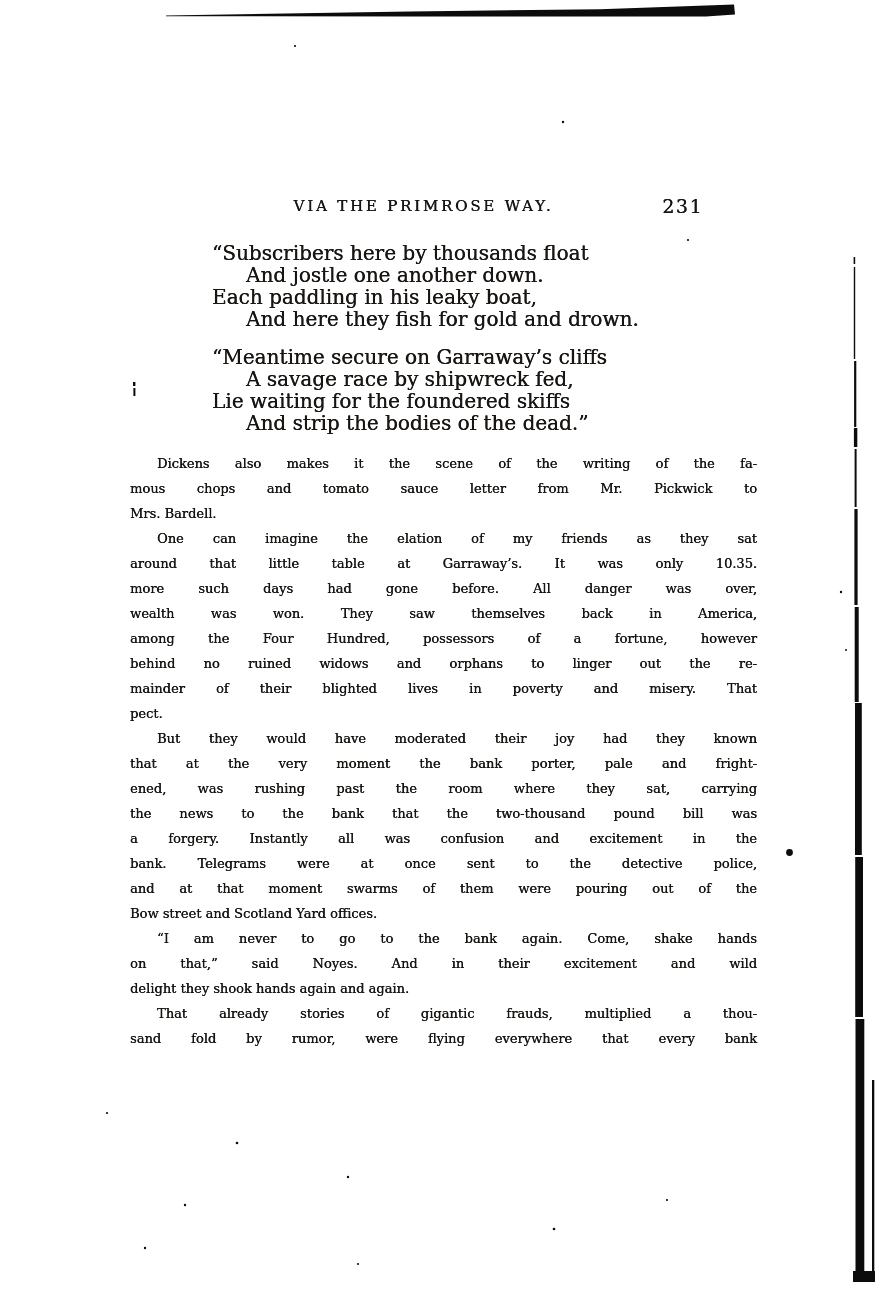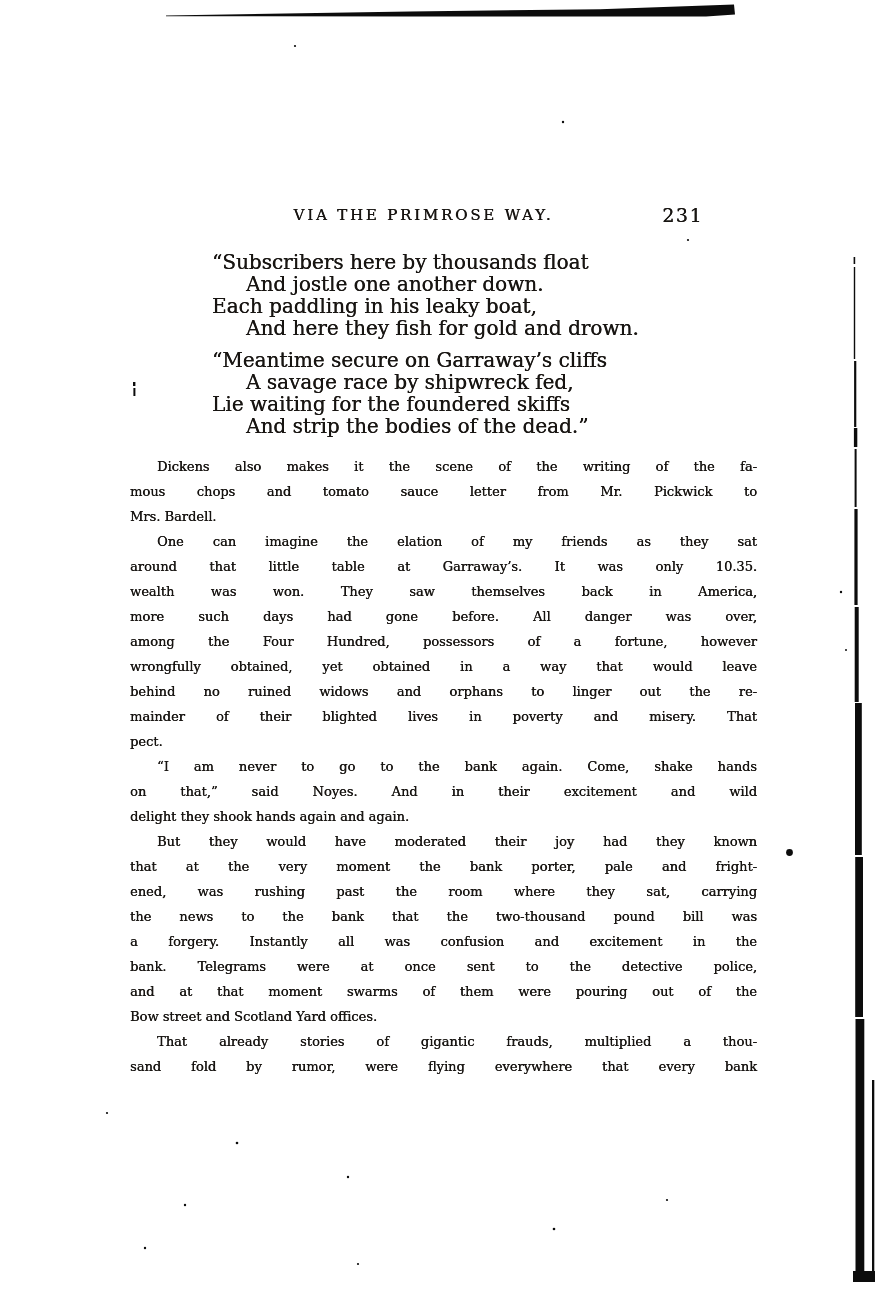--- a/index.html
+++ b/index.html
@@ -18,21 +18,21 @@
   }
   .artifacts {
     position: absolute;
     left: 0;
     top: 0;
     pointer-events: none;
   }
   .content {
     position: absolute;
     left: 130px;
-    top: 205px;
+    top: 196px;
     width: 627px;
     text-shadow: 0.3px 0 0 currentColor;
   }
   .hdr {
     position: relative;
     height: 20px;
     font-size: 15px;
     line-height: 20px;
   }
   .hdr-title {
@@ -51,21 +51,21 @@
   }
   .poem {
     margin-top: 26px;
     font-size: 20px;
     line-height: 22px;
   }
   .stanza {
     padding-left: 82px;
   }
   .stanza + .stanza {
-    margin-top: 10px;
+    margin-top: 16px;
   }
   .stanza .tline {
     text-align: left;
     white-space: nowrap;
   }
   .stanza .tline.poem-indent {
     padding-left: 34px;
   }
   .body-text {
     margin-top: 17px;
@@ -152,43 +152,42 @@
 
     <div class="body-text">
       <div class="para">
           <div class="tline first">Dickens also makes it the scene of the writing of the fa-</div>
           <div class="tline">mous chops and tomato sauce letter from Mr. Pickwick to</div>
           <div class="tline last">Mrs. Bardell.</div>
         </div>
       <div class="para">
           <div class="tline first">One can imagine the elation of my friends as they sat</div>
           <div class="tline">around that little table at Garraway’s. It was only 10.35.</div>
+          <div class="tline">more such days had gone before. All danger was over,</div>
           <div class="tline">wealth was won. They saw themselves back in America,</div>
-          <div class="tline">more such days had gone before. All danger was over,</div>
           <div class="tline">among the Four Hundred, possessors of a fortune, however</div>
-          <div class="tline">wrongfully obtained, yet obtained in a way that would leave</div>
           <div class="tline">behind no ruined widows and orphans to linger out the re-</div>
           <div class="tline">mainder of their blighted lives in poverty and misery. That</div>
           <div class="tline last">pect.</div>
-        </div>
-      <div class="para">
-          <div class="tline first">“I am never to go to the bank again. Come, shake hands</div>
-          <div class="tline">on that,” said Noyes. And in their excitement and wild</div>
-          <div class="tline last">delight they shook hands again and again.</div>
         </div>
       <div class="para">
           <div class="tline first">But they would have moderated their joy had they known</div>
           <div class="tline">that at the very moment the bank porter, pale and fright-</div>
           <div class="tline">ened, was rushing past the room where they sat, carrying</div>
           <div class="tline">the news to the bank that the two-thousand pound bill was</div>
           <div class="tline">a forgery. Instantly all was confusion and excitement in the</div>
           <div class="tline">bank. Telegrams were at once sent to the detective police,</div>
           <div class="tline">and at that moment swarms of them were pouring out of the</div>
           <div class="tline last">Bow street and Scotland Yard offices.</div>
         </div>
       <div class="para">
+          <div class="tline first">“I am never to go to the bank again. Come, shake hands</div>
+          <div class="tline">on that,” said Noyes. And in their excitement and wild</div>
+          <div class="tline last">delight they shook hands again and again.</div>
+        </div>
+      <div class="para">
           <div class="tline first">That already stories of gigantic frauds, multiplied a thou-</div>
           <div class="tline">sand fold by rumor, were flying everywhere that every bank</div>
         </div>
     </div>
 
   </div>
 </div>
 
 </body></html>

